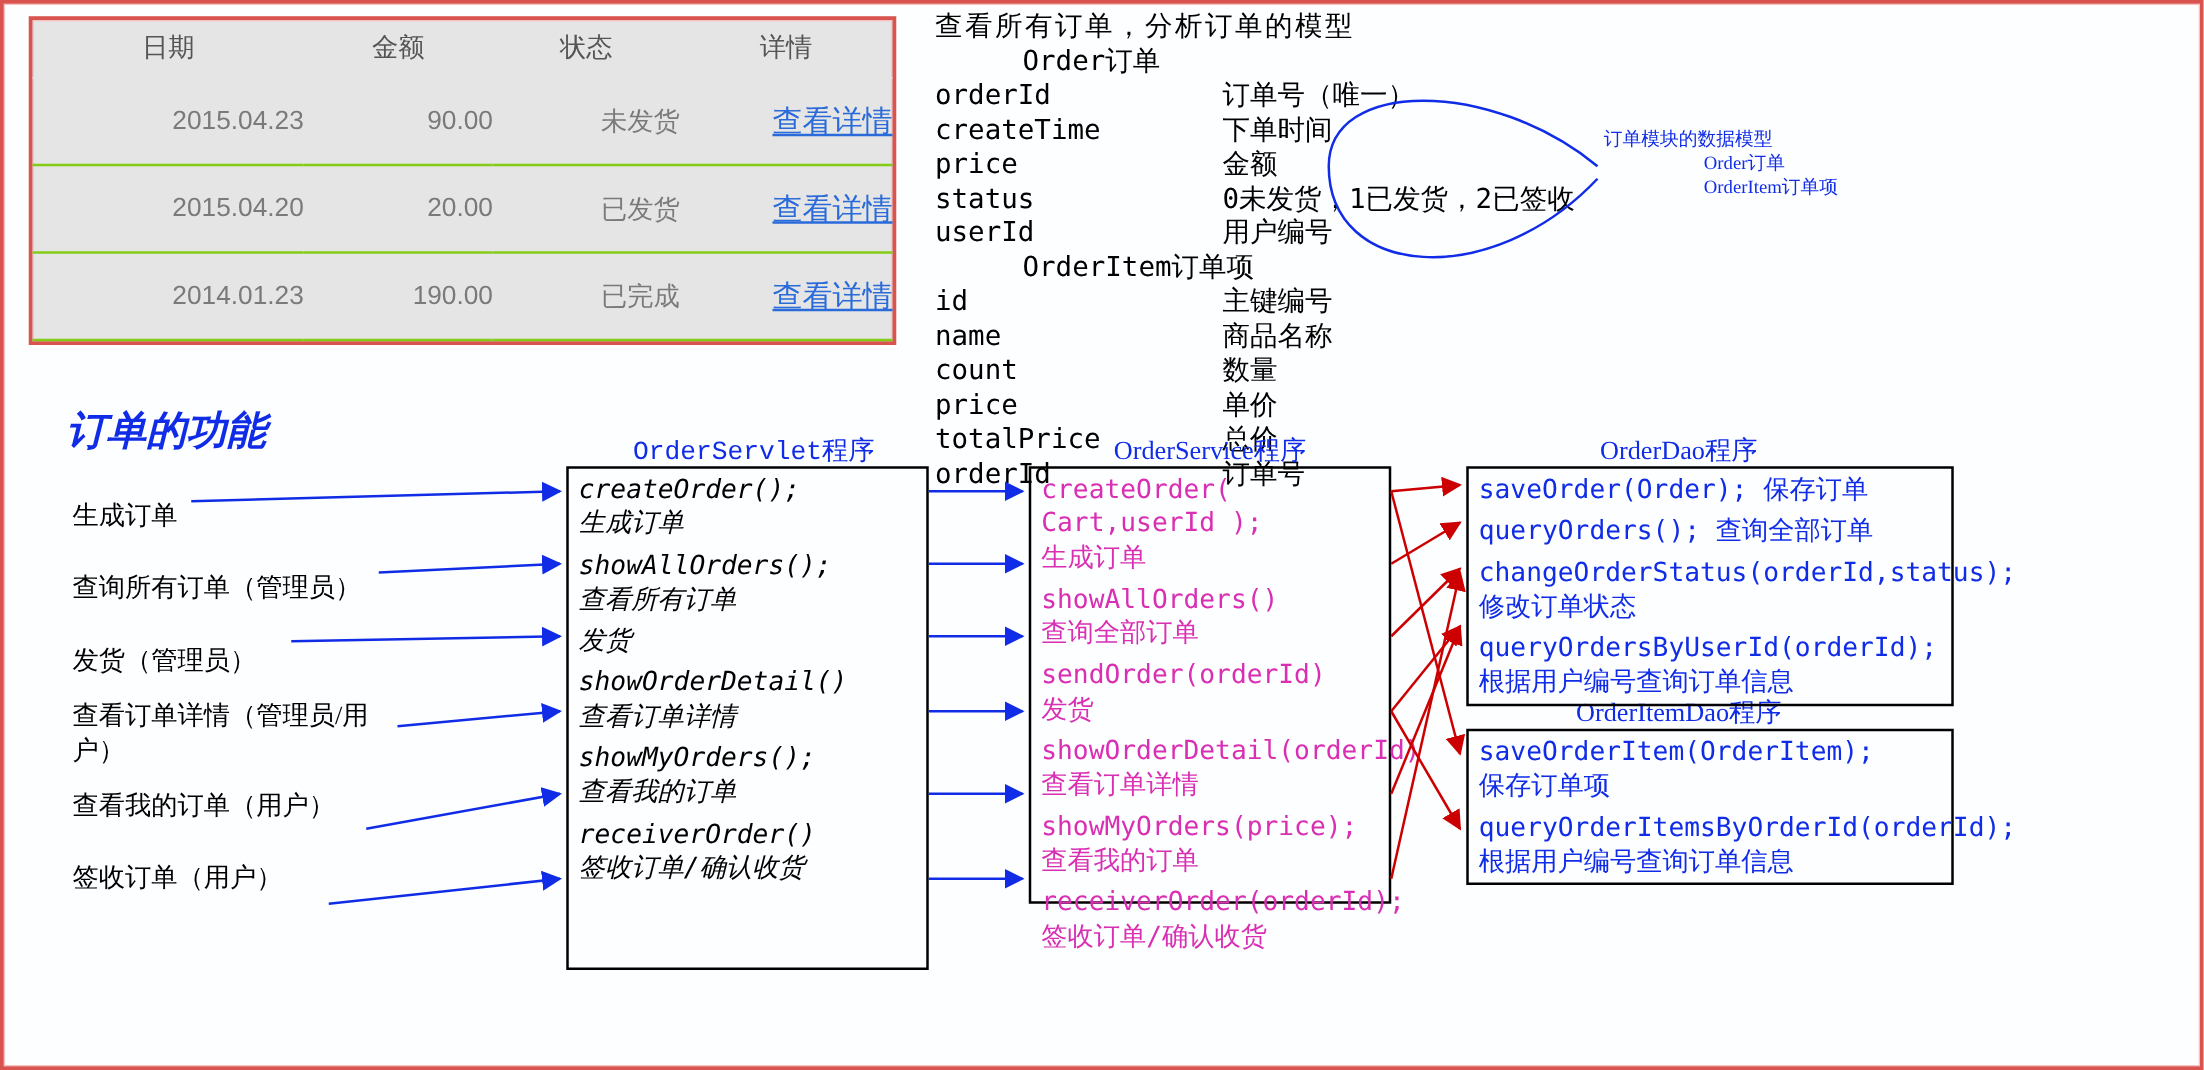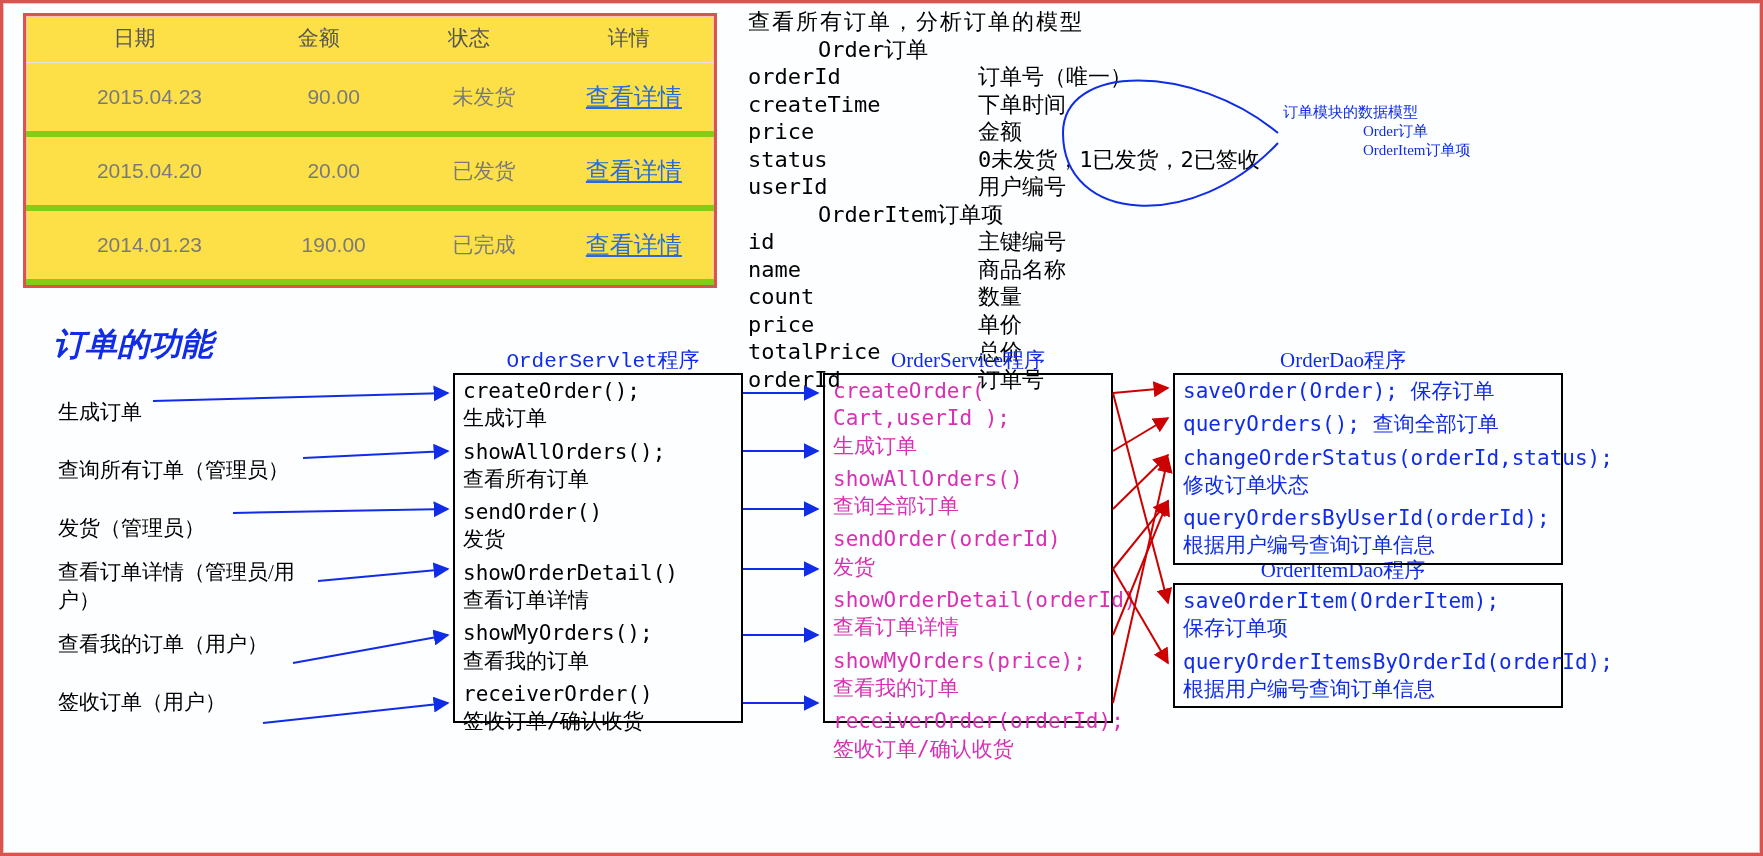--- a/index.html
+++ b/index.html
@@ -15,39 +15,39 @@
     border: 3px solid #d9534f;
     background: #fdfeff;
     box-shadow: inset 0 0 0 1px #f5c0be;
   }
   .table-box {
     position: absolute;
     left: 20px;
     top: 10px;
     width: 694px;
     border: 3px solid #d9534f;
-    background: #fde047;
+    background: #e5e5e5;
     box-shadow: inset 0 0 0 1px #f5c0be;
   }
   .tbl { width: 100%; border-collapse: collapse; }
   .tbl th {
     padding: 8px 0 10px;
     font-weight: 400;
     color: #555;
     font-size: 21px;
     text-align: center;
     border-bottom: 1px solid #e3e3e3;
   }
   .tbl td {
     padding: 18px 0;
-    text-align: center;
+    text-align: right;
     padding-left: 30px;
     font-size: 21px;
     color: #7a7a7a;
-    border-bottom: 6px solid #84cc16;
+    border-bottom: 2px solid #84cc16;
   }
   .tbl td.link {
     color: #2a6bd9;
     text-decoration: underline;
     padding-left: 10px;
     font-size: 24px;
   }
   .analysis {
     position: absolute;
     left: 745px;
@@ -224,31 +224,30 @@
     <div>查看订单详情（管理员/用户）</div>
     <div>查看我的订单（用户）</div>
     <div>签收订单（用户）</div>
   </div>
 
   <div class="col-label blue" style="left:475px;top:343px;width:250px;font-family:Liberation Mono, monospace;">OrderServlet程序</div>
   <div class="col-label blue" style="left:840px;top:343px;width:250px;">OrderService程序</div>
   <div class="col-label blue" style="left:1215px;top:343px;width:250px;">OrderDao程序</div>
   <div class="col-label blue" style="left:1215px;top:553px;width:250px;">OrderItemDao程序</div>
 
-  <div class="col box" style="left:450px;top:370px;width:290px;height:350px;">
+  <div class="col box" style="left:450px;top:370px;width:290px;height:403px;font-style:italic;">
     <div class="pair">
         <span class="a">createOrder();</span>
         <span class="b">生成订单</span>
       </div>
     <div class="pair">
         <span class="a">showAllOrders();</span>
         <span class="b">查看所有订单</span>
       </div>
     <div class="pair">
-        <span class="a">sendOrder()</span>
         <span class="b">发货</span>
       </div>
     <div class="pair">
         <span class="a">showOrderDetail()</span>
         <span class="b">查看订单详情</span>
       </div>
     <div class="pair">
         <span class="a">showMyOrders();</span>
         <span class="b">查看我的订单</span>
       </div>

